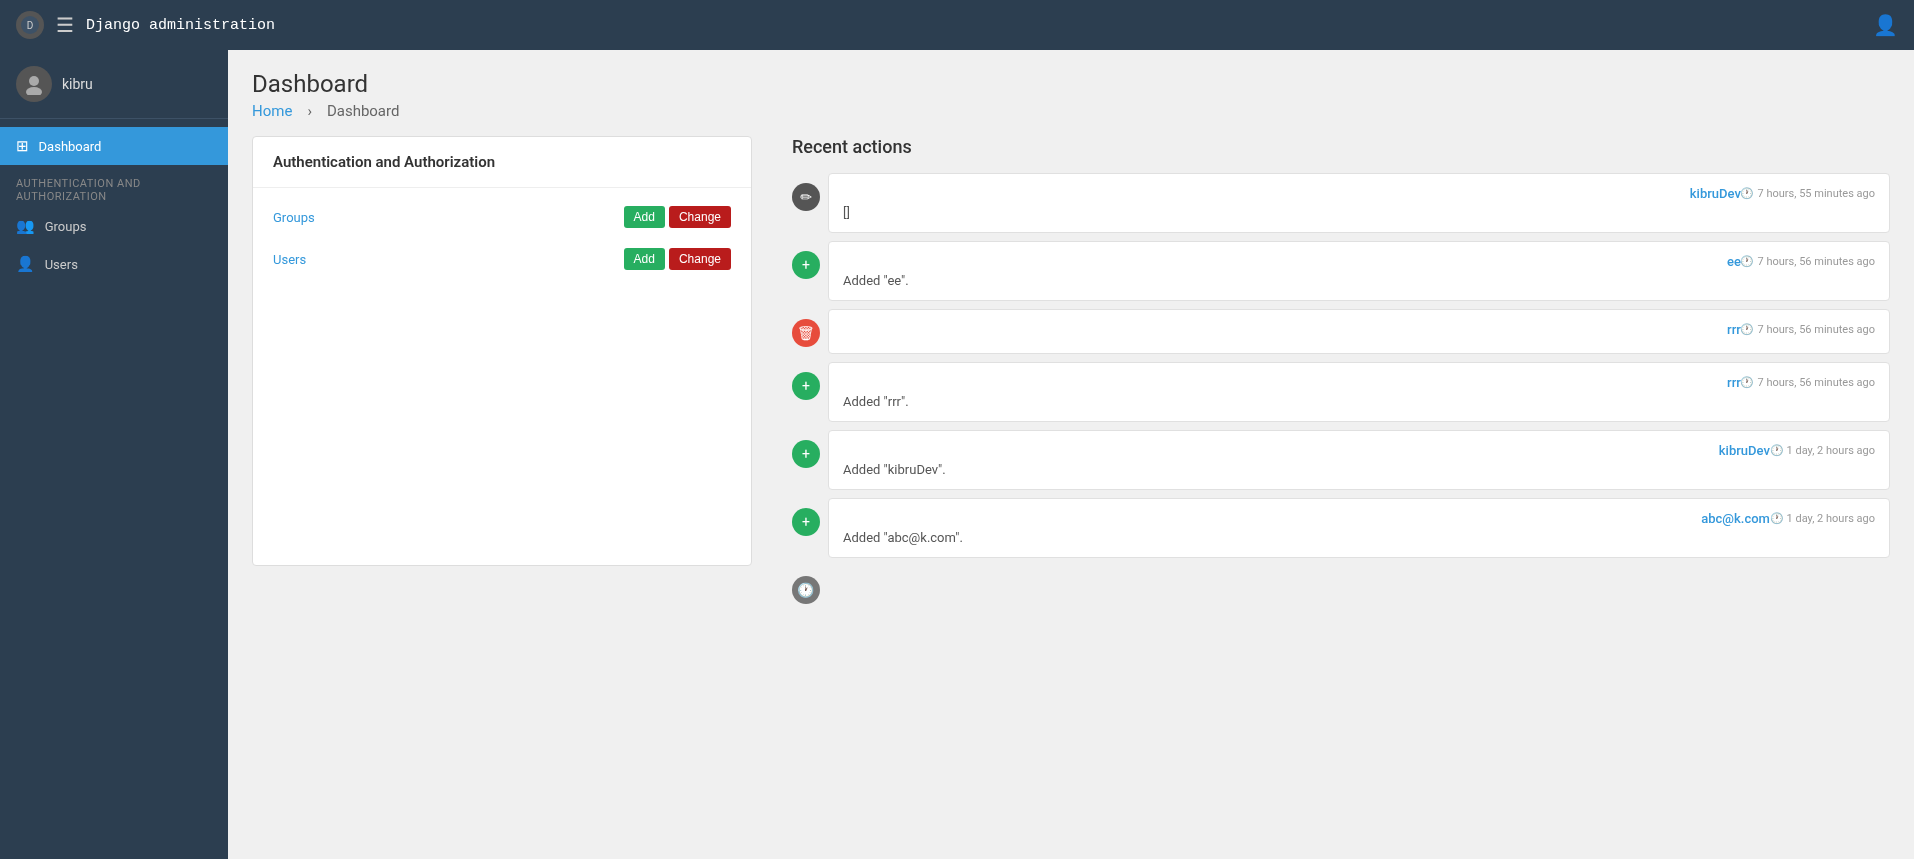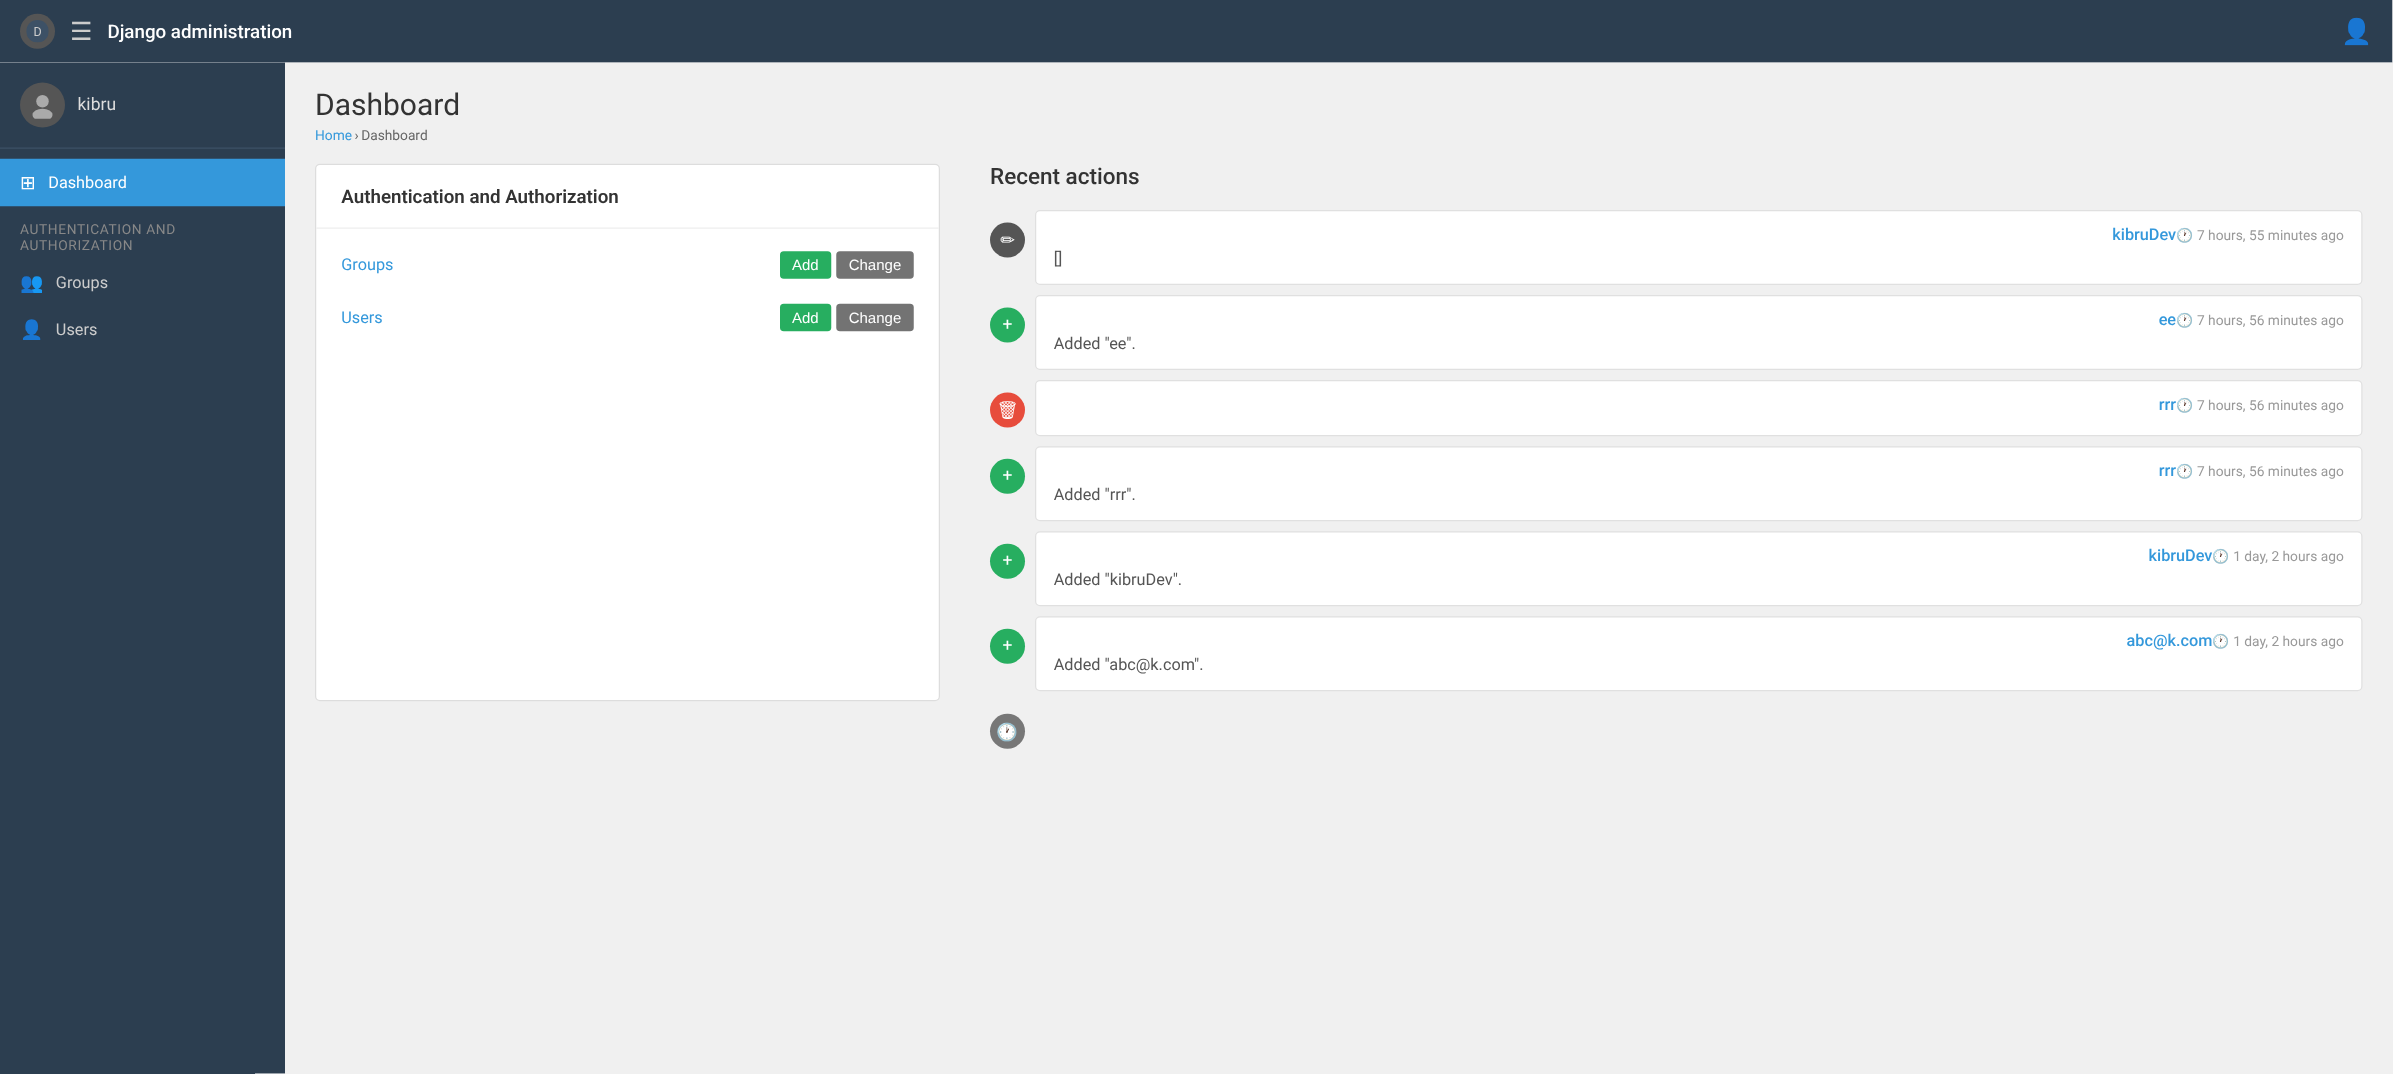--- a/index.html
+++ b/index.html
@@ -14,21 +14,21 @@
       color: #fff;
       display: flex;
       align-items: center;
       justify-content: space-between;
       padding: 0 16px;
       height: 50px;
       flex-shrink: 0;
     }
     .top-bar-left { display: flex; align-items: center; gap: 12px; }
     .hamburger { font-size: 20px; cursor: pointer; color: #ccc; }
-    .app-title { font-size: 15px; font-weight: 500; }
+    .app-title { font-size: 15px; font-weight: 500; font-family: Liberation Mono, monospace; }
     .app-logo { width: 28px; height: 28px; border-radius: 50%; overflow: hidden; background: #555; display: flex; align-items: center; justify-content: center; }
     .user-icon { font-size: 20px; color: #ccc; cursor: pointer; }
 
     
     .sidebar {
       width: 228px;
       background: #2c3e50;
       color: #fff;
       display: flex;
       flex-direction: column;
@@ -71,21 +71,21 @@
       overflow-y: auto;
       background: #f0f0f0;
       display: flex;
       flex-direction: column;
     }
     .main-header {
       padding: 20px 24px 16px;
       background: #f0f0f0;
     }
     .page-title { font-size: 24px; font-weight: 400; color: #333; margin-bottom: 4px; }
-    .breadcrumb { display: flex; align-items: center; gap: 2px; font-size: 11px; color: #666; }
+    .breadcrumb { display: flex; align-items: center; gap: 15px; font-size: 15px; color: #666; }
     .breadcrumb a { color: #3498db; text-decoration: none; }
 
     .main-body { padding: 0 24px 24px; display: flex; gap: 24px; }
 
     
     .dashboard-card {
       background: #fff;
       border: 1px solid #ddd;
       border-radius: 4px;
       width: 500px;
@@ -102,21 +102,21 @@
       display: flex; align-items: center; justify-content: space-between;
       padding: 10px 20px;
     }
     .model-link { color: #3498db; text-decoration: none; font-size: 13px; }
     .model-actions { display: flex; gap: 4px; padding-left: 36px; }
     .btn-add, .btn-change {
       padding: 4px 10px; font-size: 12px; border: none;
       border-radius: 3px; cursor: pointer; color: #fff;
     }
     .btn-add { background: #27ae60; }
-    .btn-change { background: #737373; text-align: right; }
+    .btn-change { background: #b91c1c; text-align: right; }
 
     
     .recent-actions {
       flex: 1;
       min-width: 300px;
       margin-left: 16px;
     }
     .recent-actions-title {
       font-size: 18px; font-weight: 500; color: #333;
       margin-bottom: 16px;

